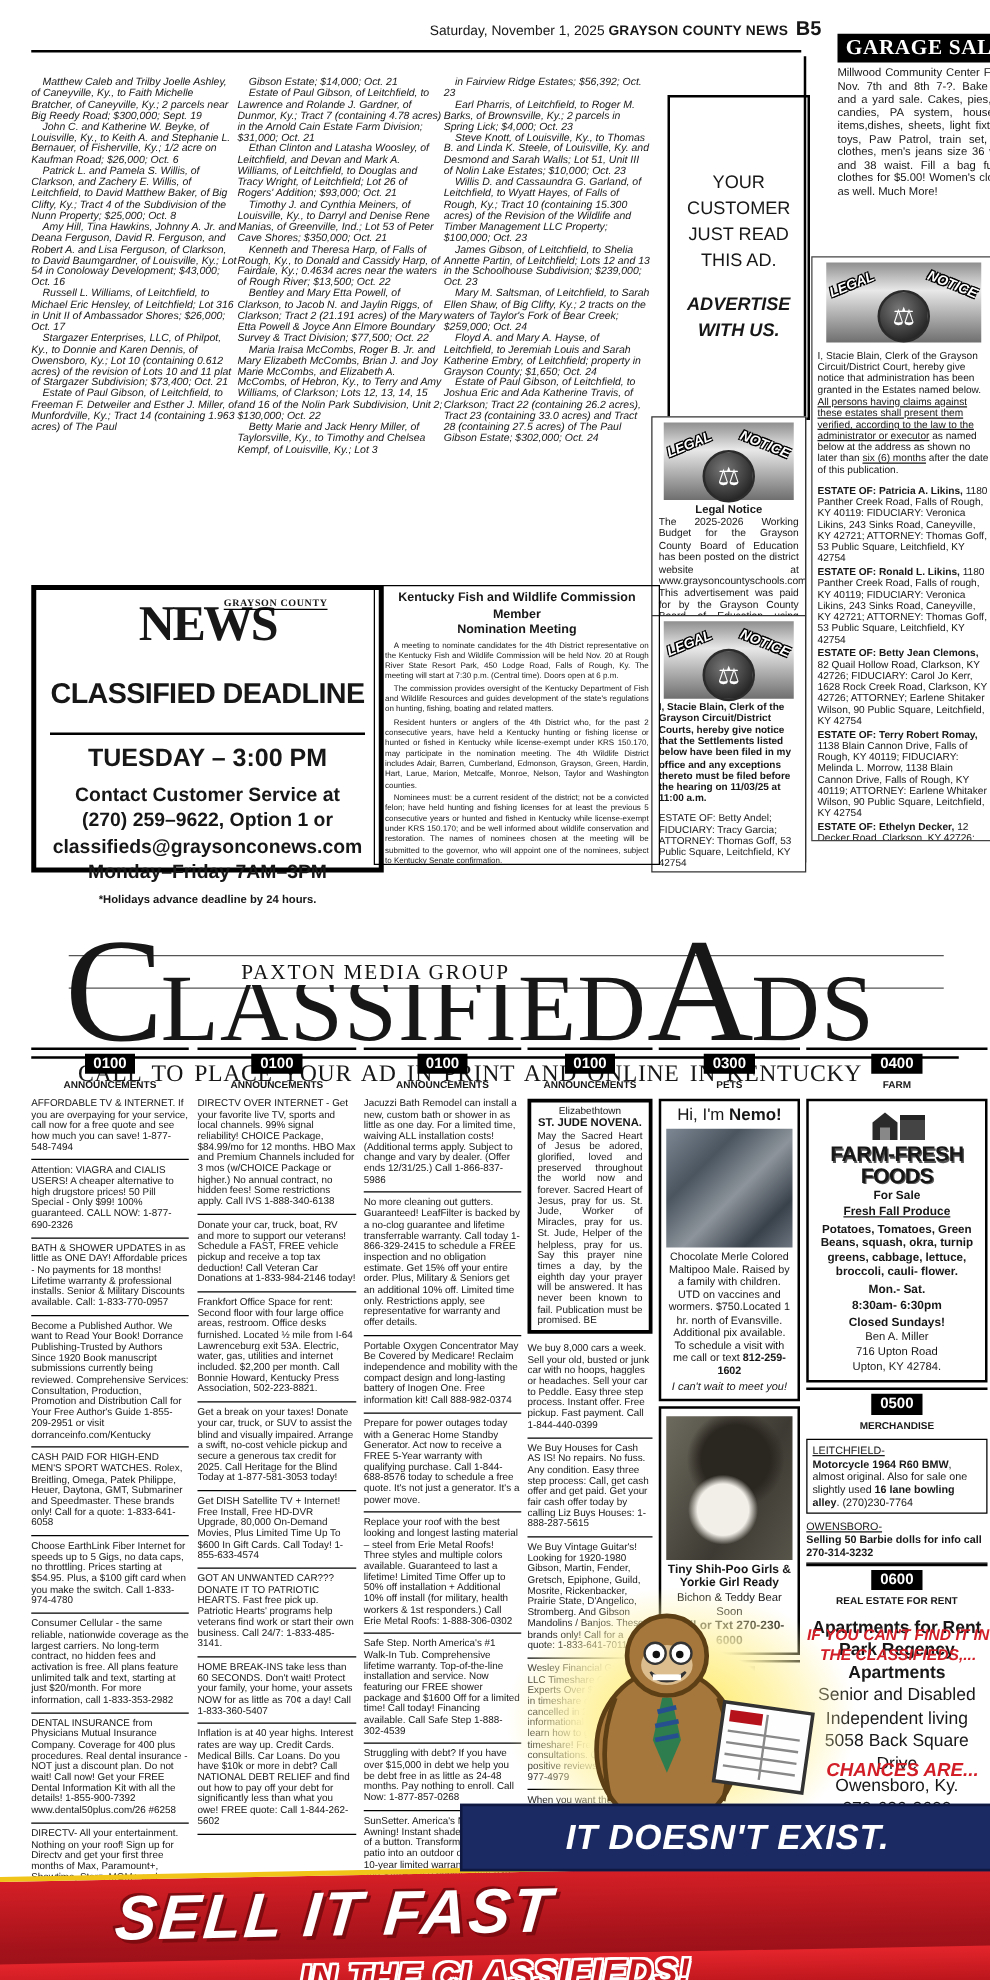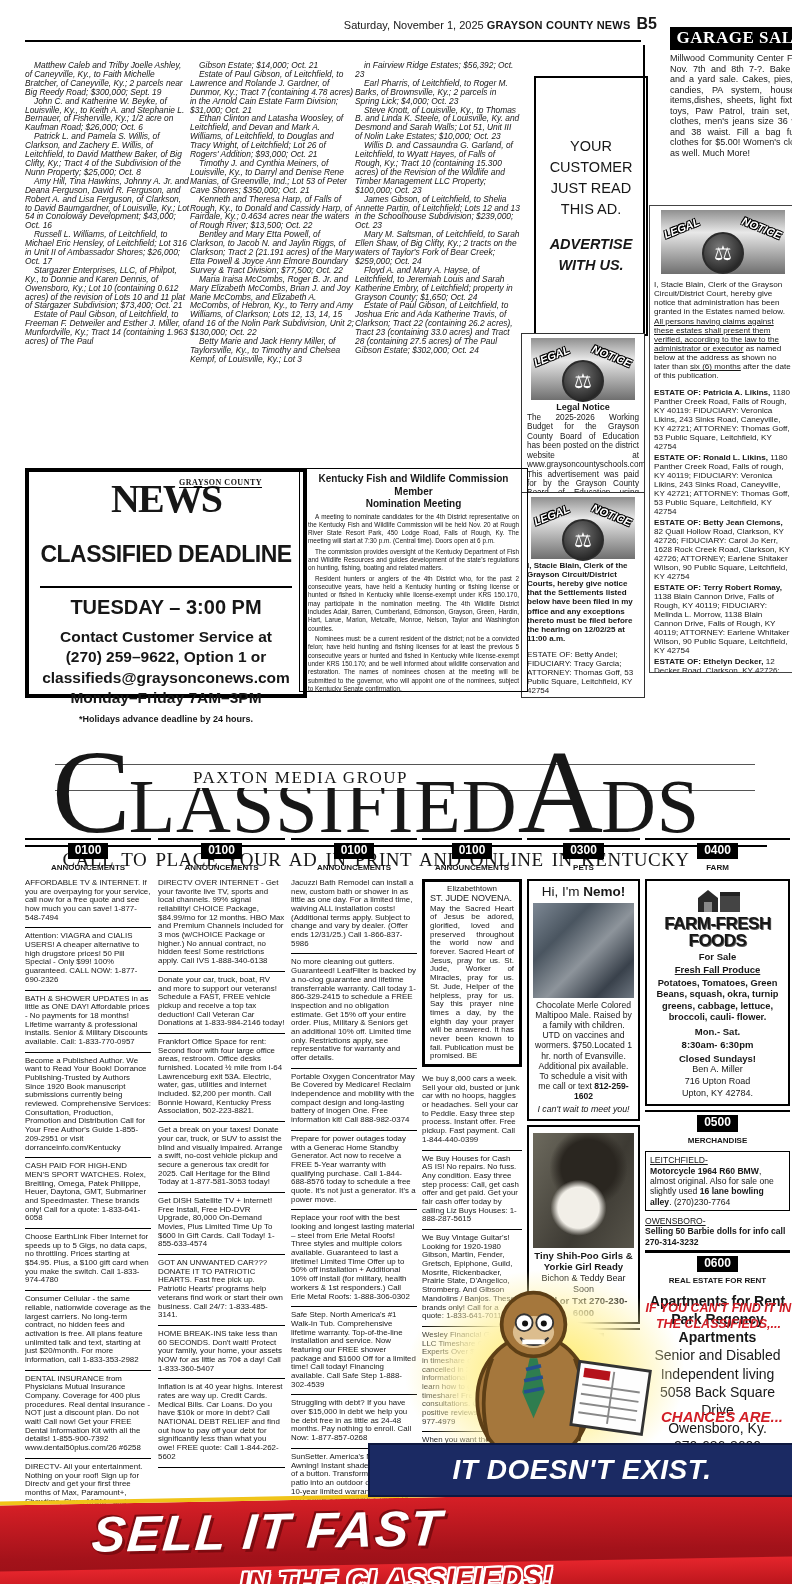--- a/index.html
+++ b/index.html
@@ -85,21 +85,21 @@
   
   .col{position:absolute;top:838px;font-size:7.9px;line-height:1.1;}
   .c1{left:25px;width:126px;} .c2{left:158px;width:127px;} .c3{left:291px;width:126px;}
   .c4{left:422px;width:100px;} .c5{left:527px;width:113px;} .c6{left:645px;width:145px;}
   .cat{display:flex;align-items:center;gap:5px;border-top:2px solid #000;padding:3px 0 2px;flex-direction:column;}
   .cat-num{background:#000;color:#fff;font-weight:bold;font-size:12px;padding:1px 7px 2px;}
   .cat-label{font-weight:bold;font-size:8px;line-height:1.1;}
   .ad{margin:0;padding:4px 0 5px;border-bottom:1px solid #000;}
   .boxad{border:3px solid #000;padding:3px 5px;margin:4px 0;}
   .boxad .city{text-align:center;font-size:8px;}
-  .boxad .btitle{text-align:left;font-weight:normal;font-size:9px;}
+  .boxad .btitle{text-align:center;font-weight:bold;font-size:9px;}
   .boxad .btext{text-align:justify;margin-top:1px;}
   .petbox{border:2px solid #000;padding:4px;margin:4px 0;text-align:center;}
   .nemo-head{font-size:13.5px;margin-bottom:3px;}
   .nemo-head b{font-weight:bold;}
   .photo{width:100%;height:95px;margin:2px 0;
          background:linear-gradient(135deg,#7d8894 0%,#4a5560 30%,#8d949b 55%,#39414b 80%,#6d7680 100%);}
   .photo2{height:115px;background:
          radial-gradient(circle at 45% 65%,#f2efe8 0 22%,rgba(242,239,232,0) 30%),
          radial-gradient(circle at 55% 30%,#2a2620 0 28%,rgba(42,38,32,0) 40%),
          linear-gradient(120deg,#6d6a5e,#3d3a33 60%,#57544a);}
@@ -204,21 +204,21 @@
     <div class="lb-title">Legal Notice</div>
     <div class="lb-text">The 2025-2026 Working Budget for the Grayson County Board of Education has been posted on the district website at www.graysoncountyschools.com. This advertisement was paid for by the Grayson County Board of Education using taxpayer dollars in the amount of $9.69.</div>
   </div>
 
   <div class="legal-box lb2">
     <div class="legal-logo">
       <span class="ll-word ll-left">LEGAL</span>
       <span class="ll-word ll-right">NOTICE</span>
       <span class="ll-circle">⚖</span>
     </div>
-    <div class="lb-bold">I, Stacie Blain, Clerk of the Grayson Circuit/District Courts, hereby give notice that the Settlements listed below have been filed in my office and any exceptions thereto must be filed before the hearing on 12/02/25 at 11:00 a.m.</div>
+    <div class="lb-bold">I, Stacie Blain, Clerk of the Grayson Circuit/District Courts, hereby give notice that the Settlements listed below have been filed in my office and any exceptions thereto must be filed before the hearing on 11/03/25 at 11:00 a.m.</div>
     <div class="lb-est">ESTATE OF: Betty Andel; FIDUCIARY: Tracy Garcia; ATTORNEY: Thomas Goff, 53 Public Square, Leitchfield, KY 42754</div>
   </div>
 
   <div class="garage">
     <div class="garage-bar">GARAGE SALE</div>
     <div class="garage-text">Millwood Community Center Friday Nov. 7th and 8th 7-?. Bake sale and a yard sale. Cakes, pies, and candies, PA system, household items,dishes, sheets, light fixtures, toys, Paw Patrol, train set, kids clothes, men's jeans size 36 waist and 38 waist. Fill a bag full of clothes for $5.00! Women's clothes as well. Much More!</div>
   </div>
 
   <div class="admin-box">
     <div class="legal-logo">

